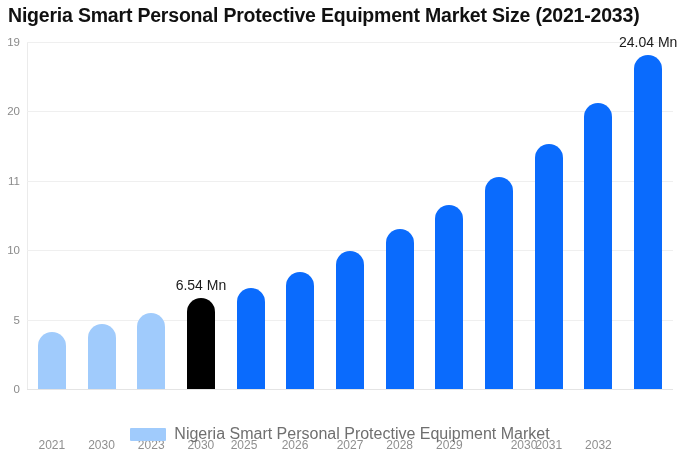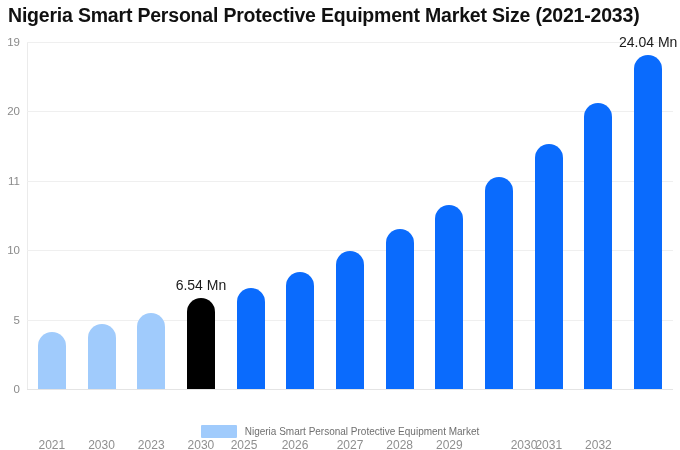--- a/index.html
+++ b/index.html
@@ -119,21 +119,21 @@
     align-items: center;
     gap: 8px;
   }
   .legend-swatch {
     width: 36px;
     height: 13px;
     background: #a0cbfc;
     border-radius: 1px;
   }
   .legend-label {
-    font-size: 10px;
+    font-size: 16px;
     color: #6f6f6f;
     white-space: nowrap;
   }
 </style>
 </head>
 <body>
 
 <div id="chart-root">
 
   <div id="chart-title">Nigeria Smart Personal Protective Equipment Market Size (2021-2033)</div>

